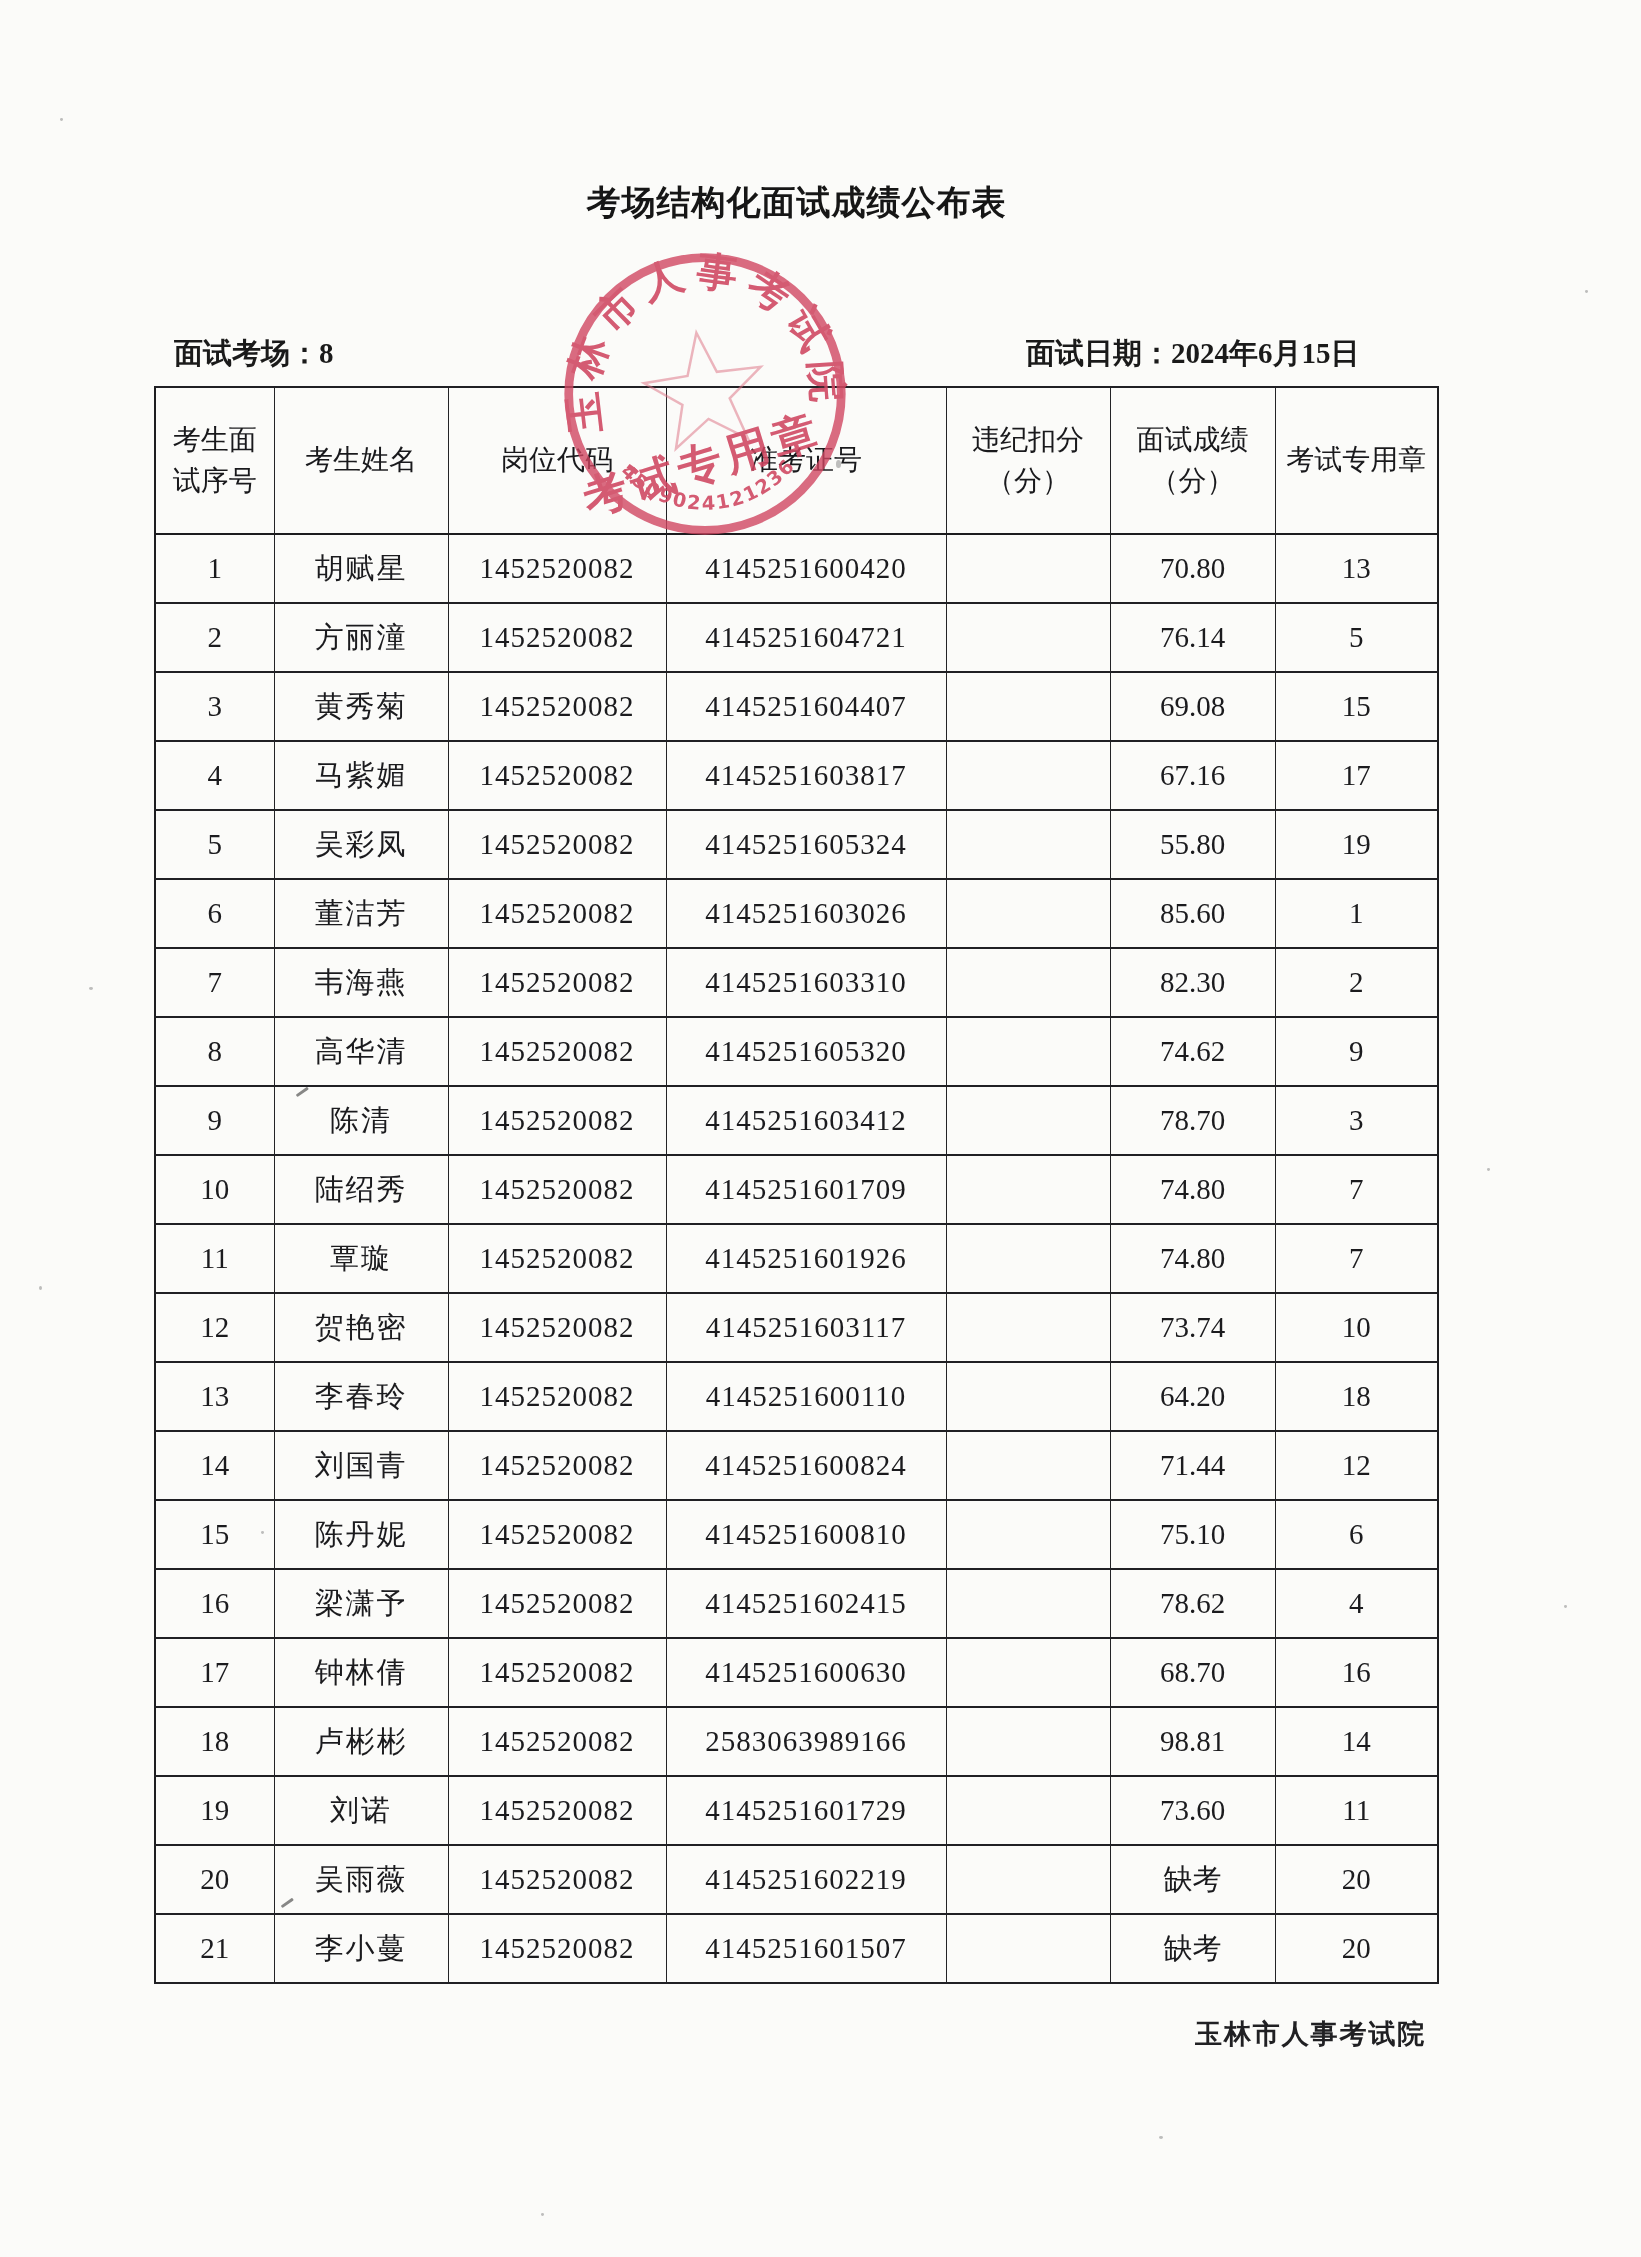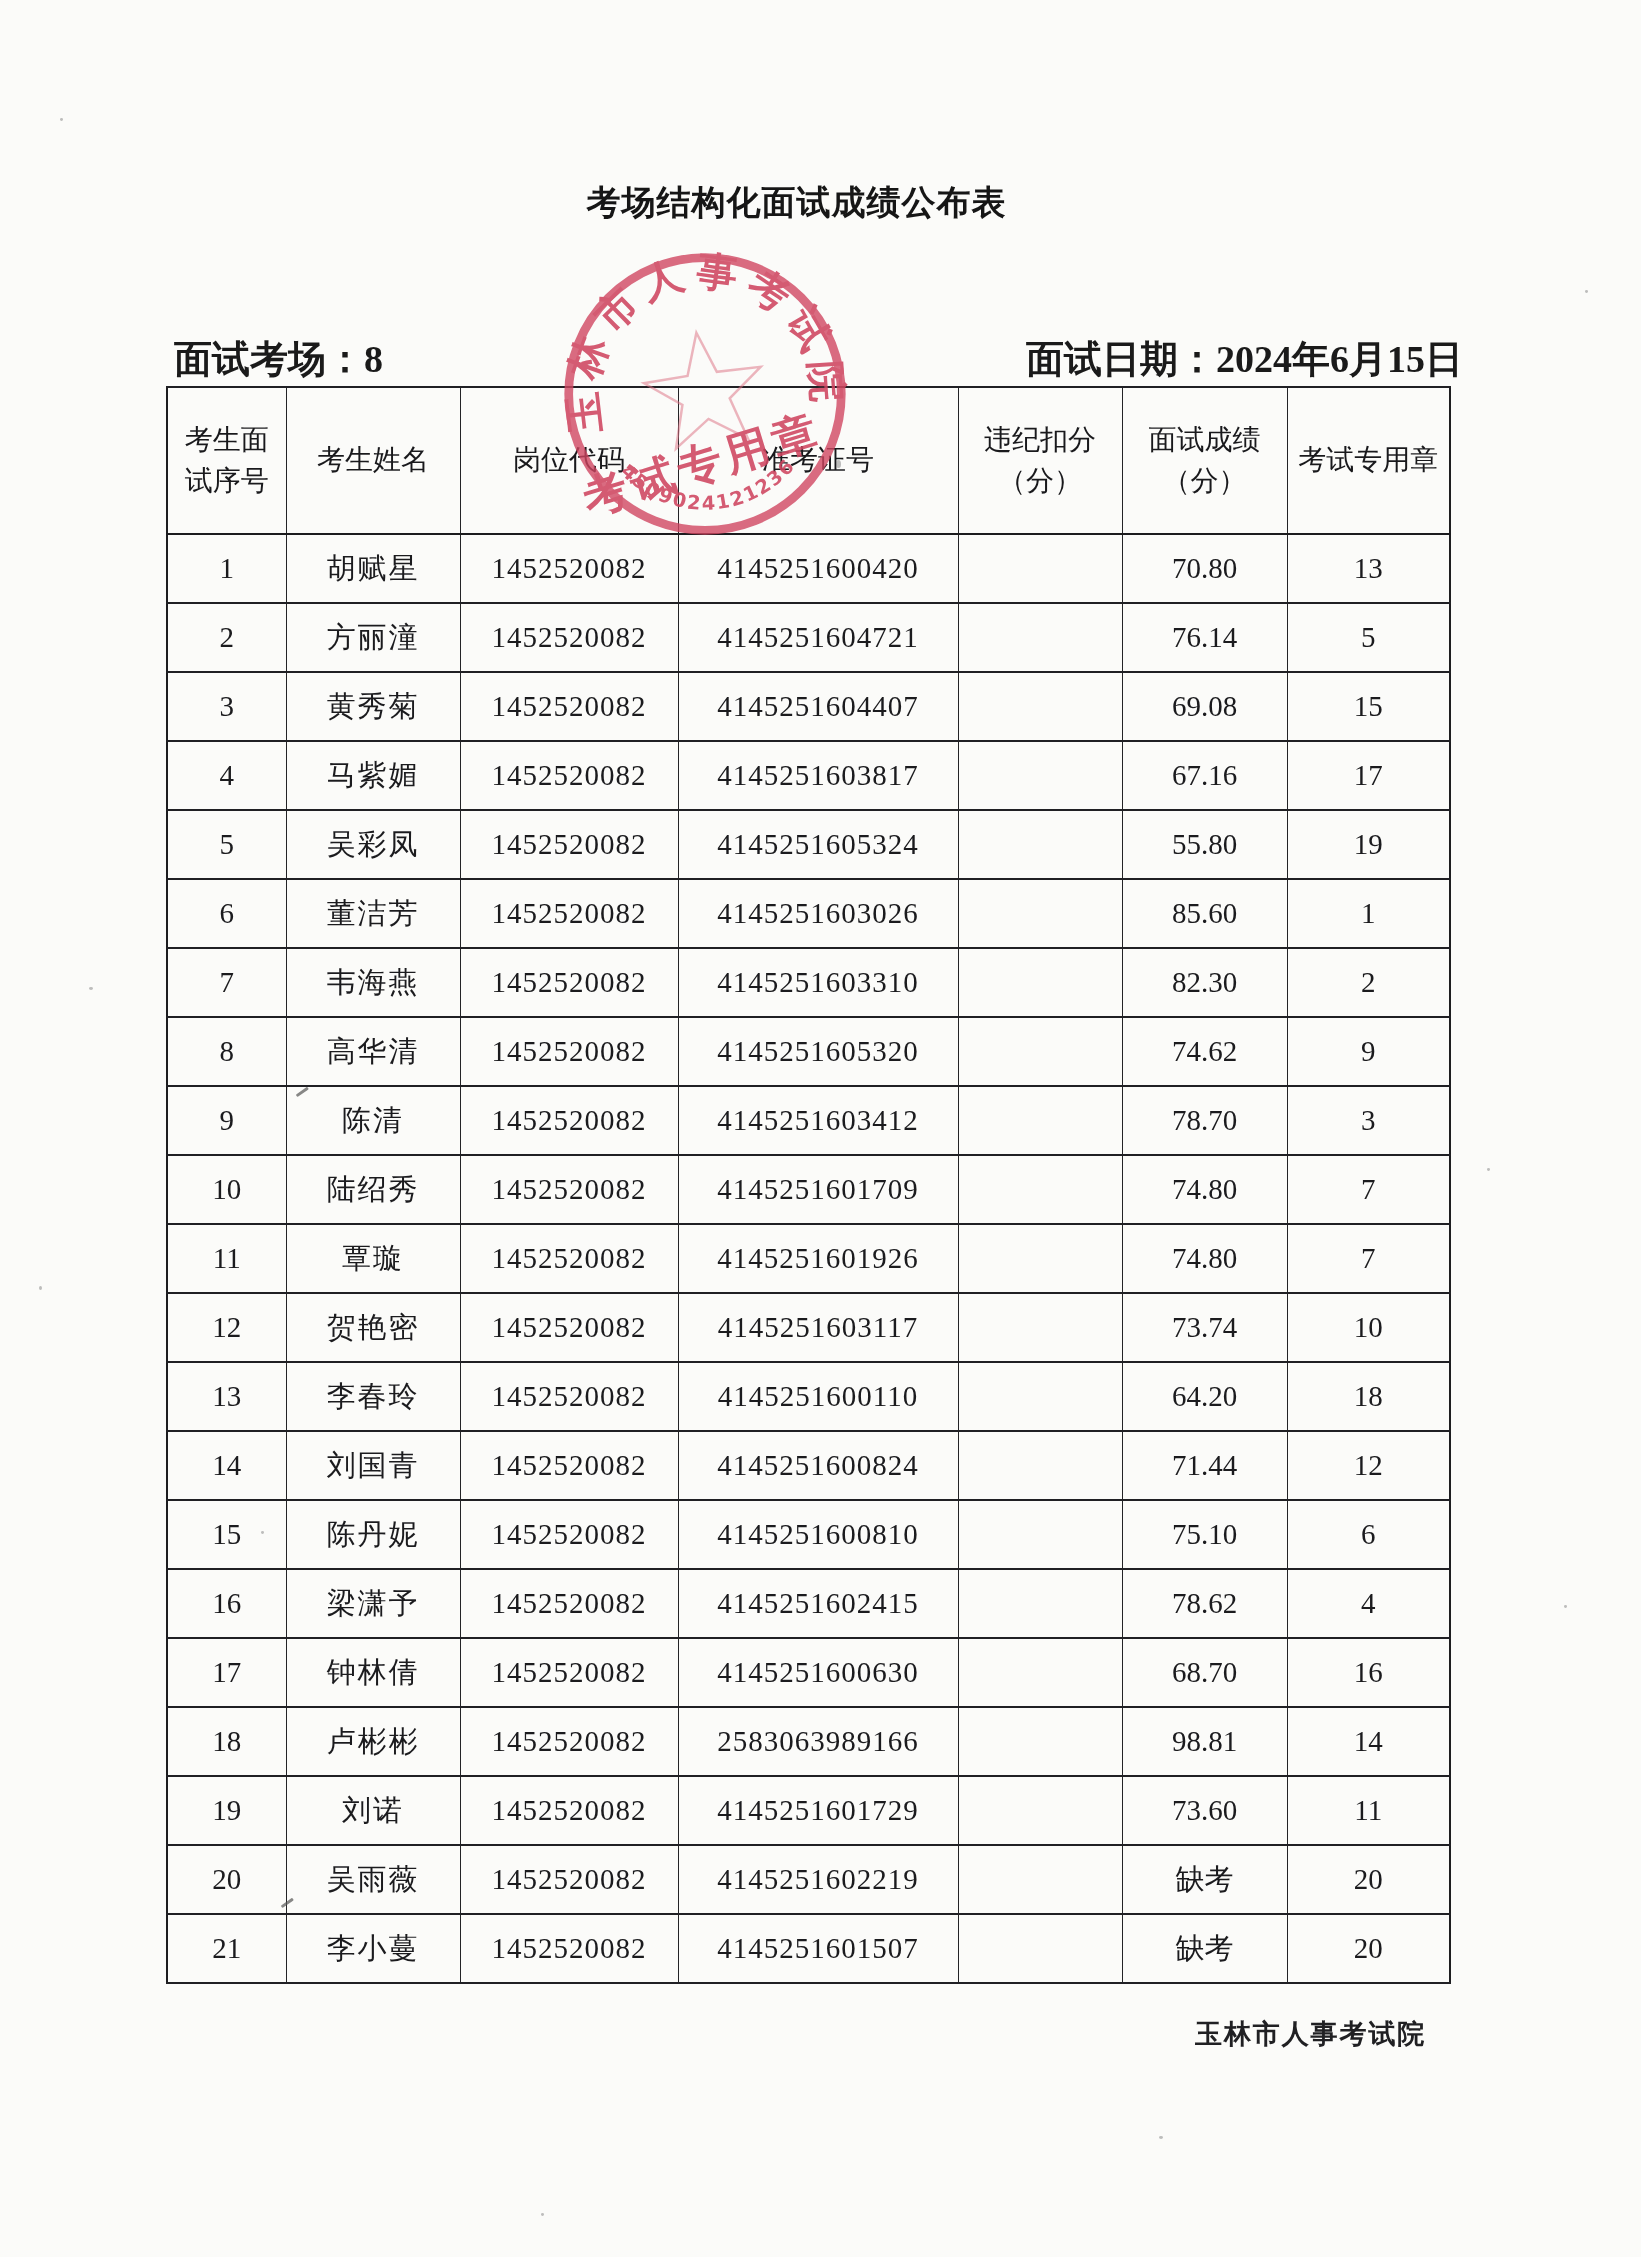--- a/index.html
+++ b/index.html
@@ -7,25 +7,25 @@
     width:1641px;height:2257px;position:relative;
     background:#fbfbf9;
     font-family:"Liberation Serif","DejaVu Serif",serif;
     color:#1c1c1c;overflow:hidden;
   }
   .page-title{
     position:absolute;left:0;top:180px;width:1593px;
     text-align:center;font-size:34px;font-weight:bold;letter-spacing:1px;
     color:#161616;
   }
-  .meta-line{position:absolute;top:334px;left:0;width:1641px;height:39px;font-size:38px;font-weight:bold;color:#1a1a1a;}
+  .meta-line{position:absolute;top:334px;left:0;width:1641px;height:39px;font-size:29px;font-weight:bold;color:#1a1a1a;}
   .venue{position:absolute;left:174px;top:0;}
   .date{position:absolute;left:1026px;top:0;}
   table.score{
-    position:absolute;left:166px;top:386px;width:1283px;
+    position:absolute;left:154px;top:386px;width:1283px;
     border-collapse:collapse;table-layout:fixed;
     background:transparent;
   }
   table.score th,table.score td{
     border-left:1.9px solid #232326;
     border-right:1.9px solid #232326;
     border-top:2.9px solid #202024;
     border-bottom:2.9px solid #202024;
     text-align:center;vertical-align:middle;
     padding:0;overflow:hidden;

